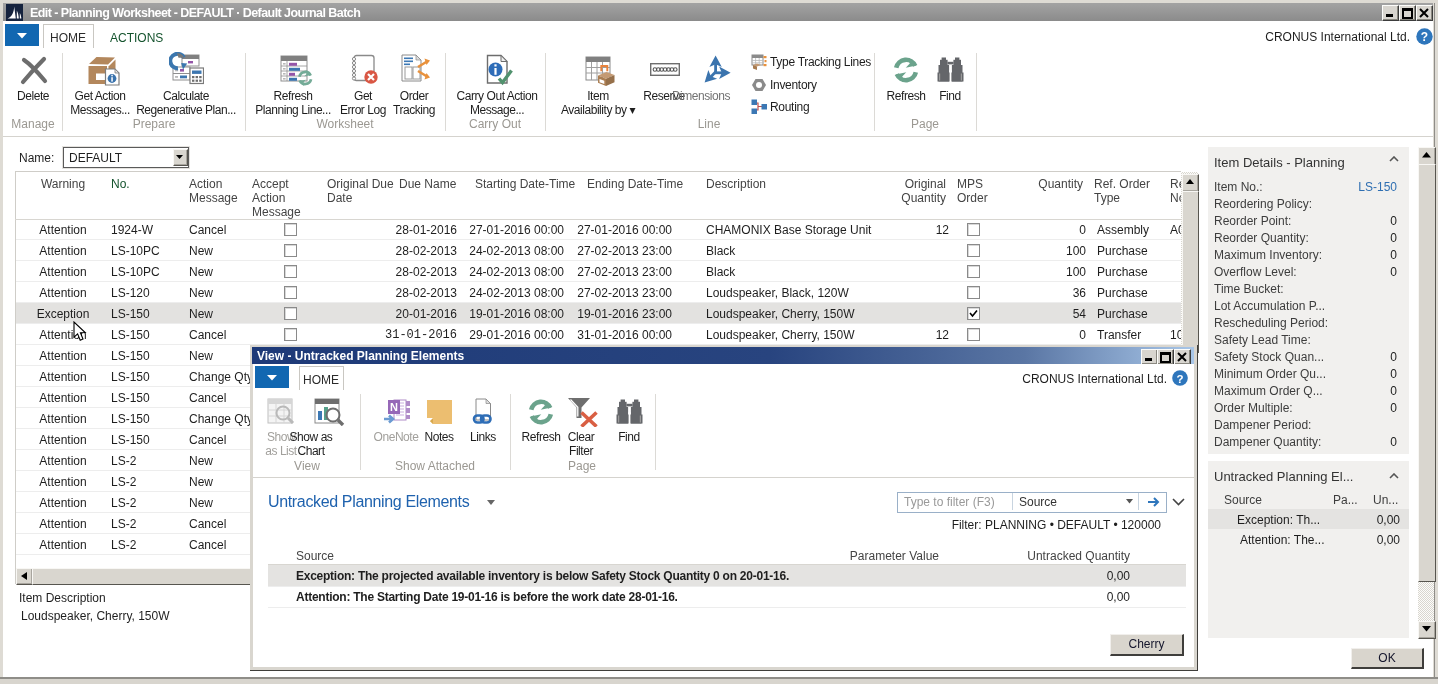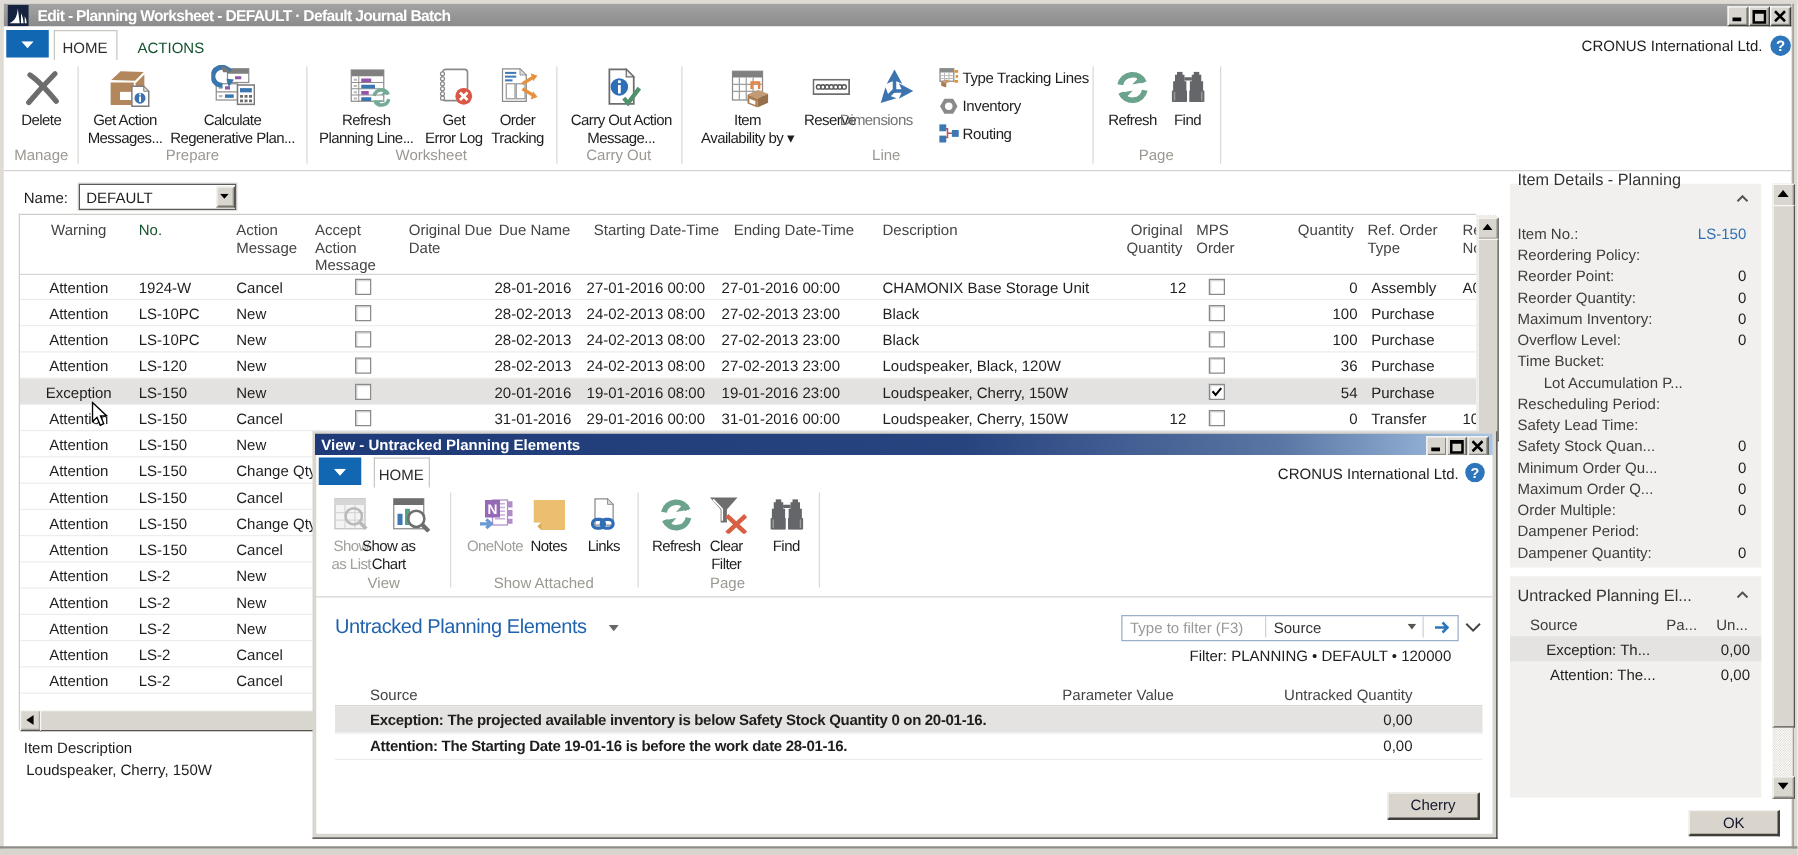--- a/index.html
+++ b/index.html
@@ -371,21 +371,21 @@
 <div class="chk" style="left:967px;top:307px;"><svg width="11" height="11">
       <path d="M2 5 L4.5 8 L9 2.5" stroke="#000" stroke-width="1.6" fill="none"></path>
     </svg></div>
 <div class="a r" style="left:986px;top:307px;width:100px;">54</div>
 <div class="a" style="left:1097px;top:307px;">Purchase</div>
 <div class="a c" style="left:20px;top:328px;width:86px;">Attention</div>
 <div class="a" style="left:111px;top:328px;">LS-150</div>
 <div class="a" style="left:189px;top:328px;">Cancel</div>
 <div class="a" style="left:16px;top:344px;width:1165px;height:1px;background:#ededed"></div>
 <div class="chk" style="left:284px;top:328px;"></div>
-<div class="a r" style="left:357px;top:328px;width:100px;">31-01-2016</div>
+<div class="a r" style="left:357px;top:328px;width:100px;font-family:Liberation Mono, monospace;">31-01-2016</div>
 <div class="a r" style="left:464px;top:328px;width:100px;">29-01-2016 00:00</div>
 <div class="a r" style="left:572px;top:328px;width:100px;">31-01-2016 00:00</div>
 <div class="a" style="left:706px;top:328px;">Loudspeaker, Cherry, 150W</div>
 <div class="a r" style="left:849px;top:328px;width:100px;">12</div>
 <div class="chk" style="left:967px;top:328px;"></div>
 <div class="a r" style="left:986px;top:328px;width:100px;">0</div>
 <div class="a" style="left:1097px;top:328px;">Transfer</div>
 <div class="a" style="left:1170px;top:328px;width:11px;overflow:hidden">10</div>
 <div class="a c" style="left:20px;top:349px;width:86px;">Attention</div>
 <div class="a" style="left:111px;top:349px;">LS-150</div>
@@ -436,37 +436,37 @@
 <div class="a sb" style="left:16px;top:568px;width:1165px;height:15px;"></div>
 <div class="sbbtn" style="left:16px;top:568px;width:15px;height:15px;"></div>
 <svg class="a" style="left:21px;top:572px" width="6" height="8">
     <path d="M6 0 L6 8 L0 4 Z" fill="#000"></path>
   </svg>
 <div class="thumb" style="left:32px;top:568px;width:600px;height:15px;"></div>
 <div class="a" style="left:19px;top:591px;">Item Description</div>
 <div class="a" style="left:21px;top:609px;">Loudspeaker, Cherry, 150W</div>
 <div class="a" style="left:1208px;top:147px;width:201px;height:307px;background:#f1f0ee"></div>
 <div class="a" style="left:1208px;top:461px;width:201px;height:177px;background:#f1f0ee"></div>
-<div class="a" style="left:1214px;top:136px;font-size:13px;color:#333;">Item Details - Planning</div>
+<div class="a" style="left:1214px;top:155px;font-size:13px;color:#333;">Item Details - Planning</div>
 <svg class="a" style="left:1389px;top:156px" width="10" height="6">
     <path d="M1 5 L5 1 L9 5" stroke="#555" stroke-width="1.6" fill="none"></path>
   </svg>
 <div class="a fbx" style="left:1214px;top:180px;">Item No.:</div>
 <div class="a r" style="left:1297px;top:180px;width:100px;color:#2f6fb2">LS-150</div>
 <div class="a fbx" style="left:1214px;top:197px;">Reordering Policy:</div>
 <div class="a fbx" style="left:1214px;top:214px;">Reorder Point:</div>
 <div class="a r" style="left:1297px;top:214px;width:100px;color:#1e1e1e">0</div>
 <div class="a fbx" style="left:1214px;top:231px;">Reorder Quantity:</div>
 <div class="a r" style="left:1297px;top:231px;width:100px;color:#1e1e1e">0</div>
 <div class="a fbx" style="left:1214px;top:248px;">Maximum Inventory:</div>
 <div class="a r" style="left:1297px;top:248px;width:100px;color:#1e1e1e">0</div>
 <div class="a fbx" style="left:1214px;top:265px;">Overflow Level:</div>
 <div class="a r" style="left:1297px;top:265px;width:100px;color:#1e1e1e">0</div>
 <div class="a fbx" style="left:1214px;top:282px;">Time Bucket:</div>
-<div class="a fbx" style="left:1214px;top:299px;margin-left:21px;">Lot Accumulation P...</div>
+<div class="a fbx" style="left:1214px;top:299px;">Lot Accumulation P...</div>
 <div class="a fbx" style="left:1214px;top:316px;">Rescheduling Period:</div>
 <div class="a fbx" style="left:1214px;top:333px;">Safety Lead Time:</div>
 <div class="a fbx" style="left:1214px;top:350px;">Safety Stock Quan...</div>
 <div class="a r" style="left:1297px;top:350px;width:100px;color:#1e1e1e">0</div>
 <div class="a fbx" style="left:1214px;top:367px;">Minimum Order Qu...</div>
 <div class="a r" style="left:1297px;top:367px;width:100px;color:#1e1e1e">0</div>
 <div class="a fbx" style="left:1214px;top:384px;">Maximum Order Q...</div>
 <div class="a r" style="left:1297px;top:384px;width:100px;color:#1e1e1e">0</div>
 <div class="a fbx" style="left:1214px;top:401px;text-align:center;">Order Multiple:</div>
 <div class="a r" style="left:1297px;top:401px;width:100px;color:#1e1e1e">0</div>

